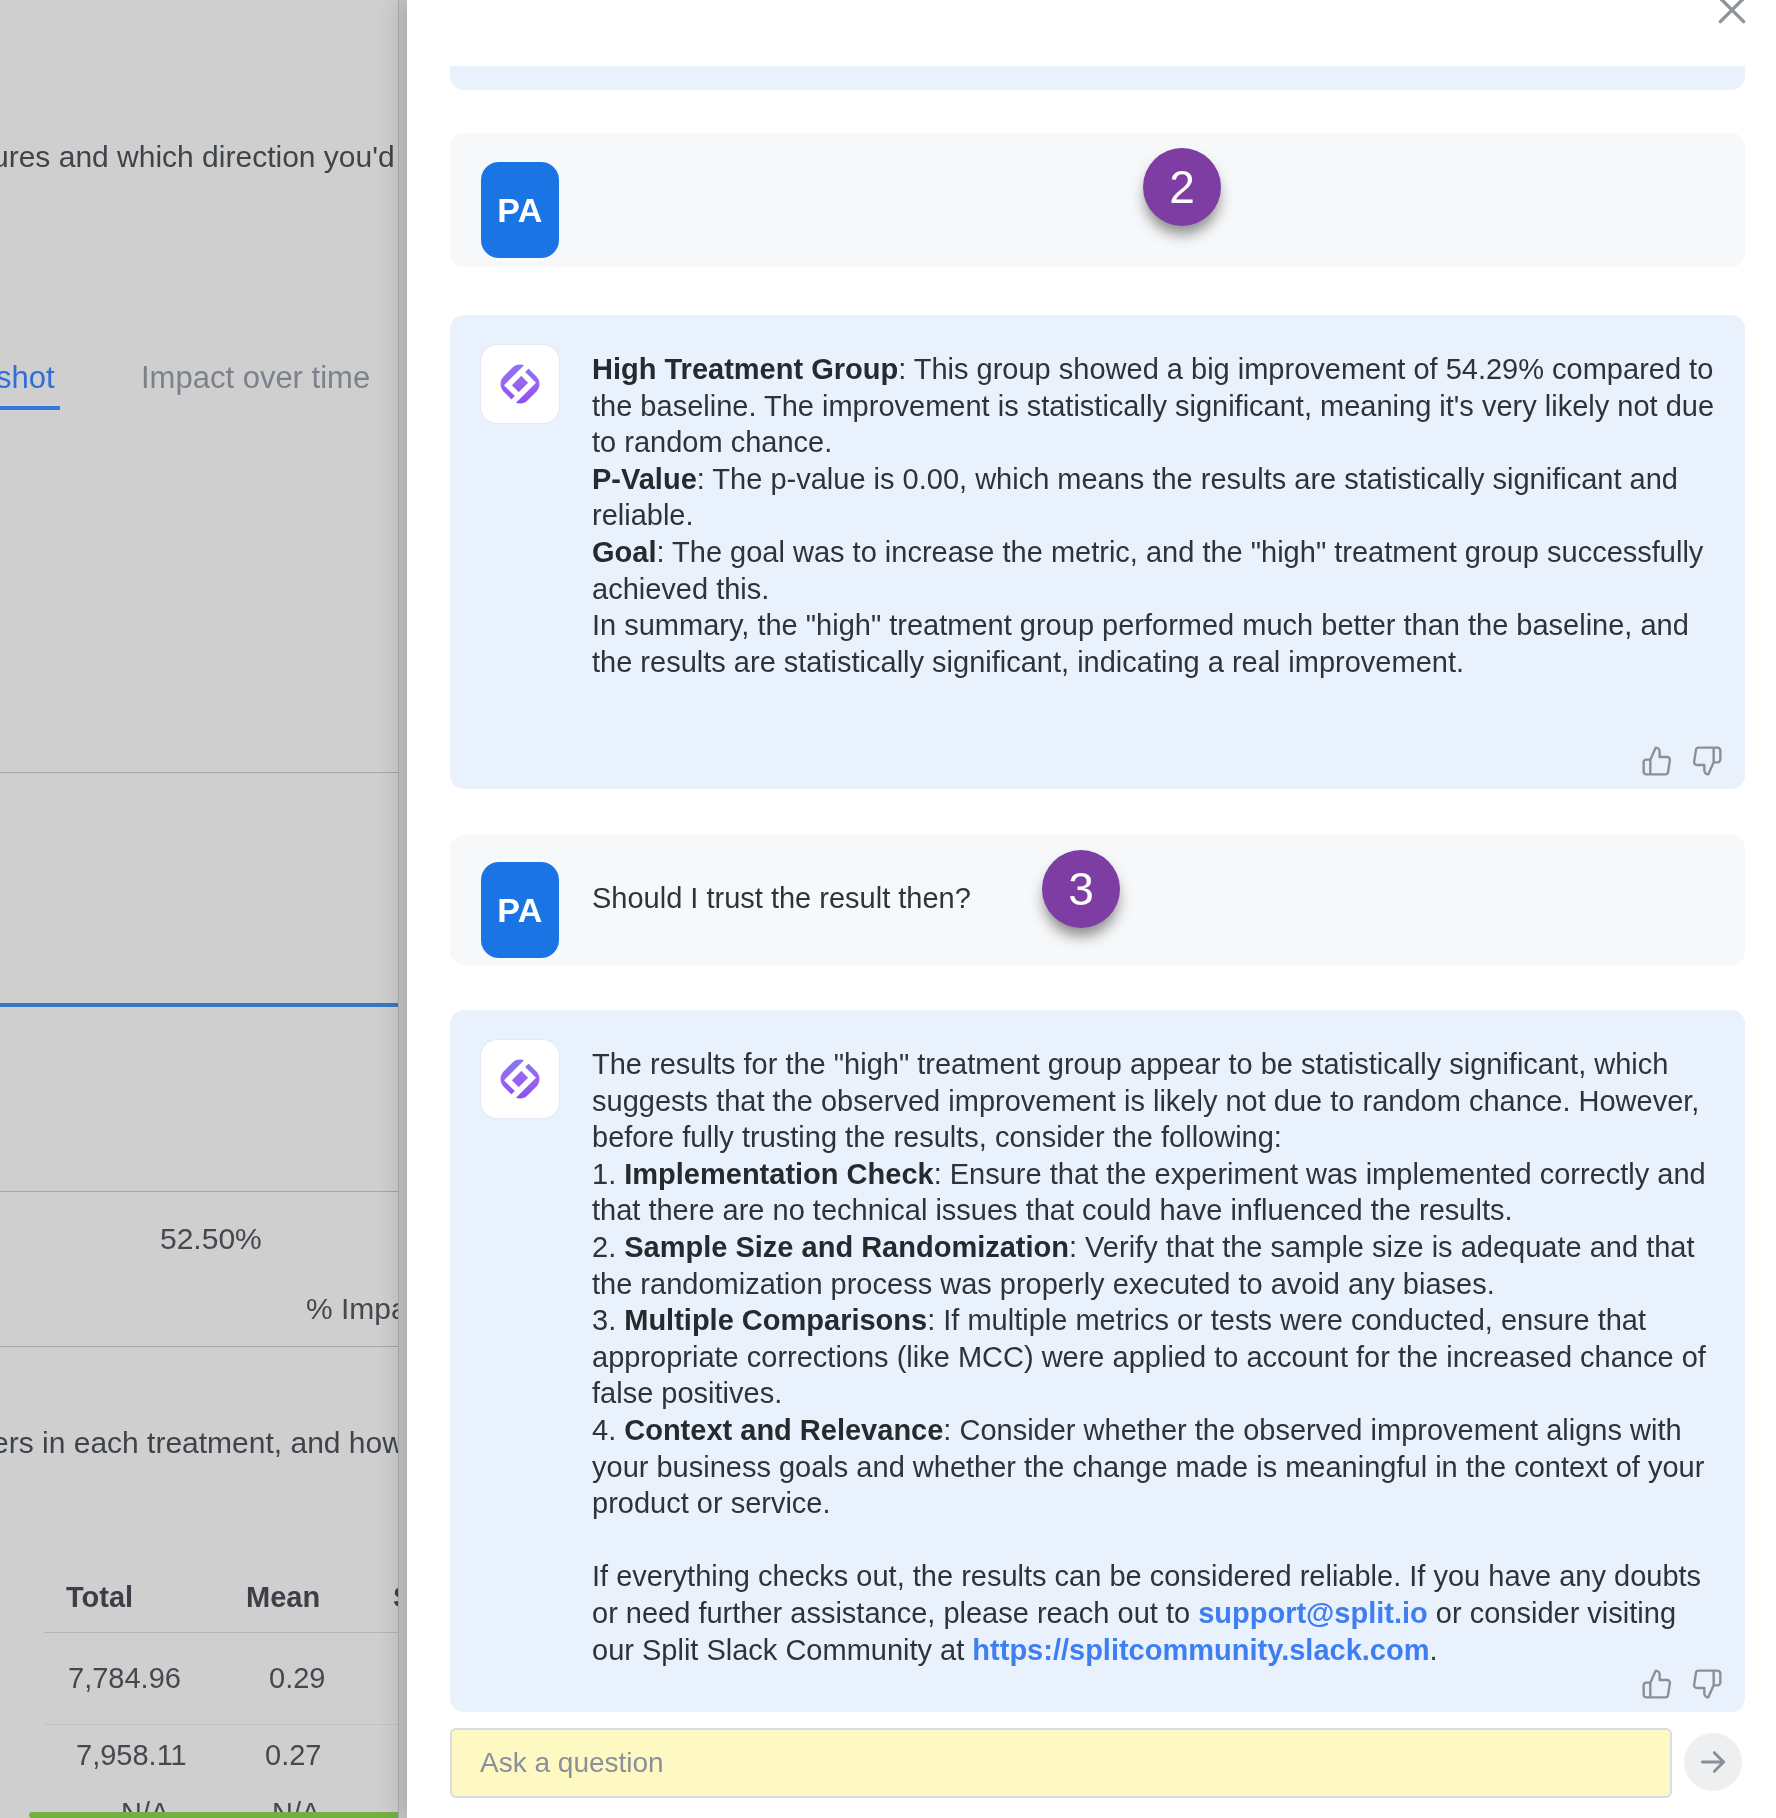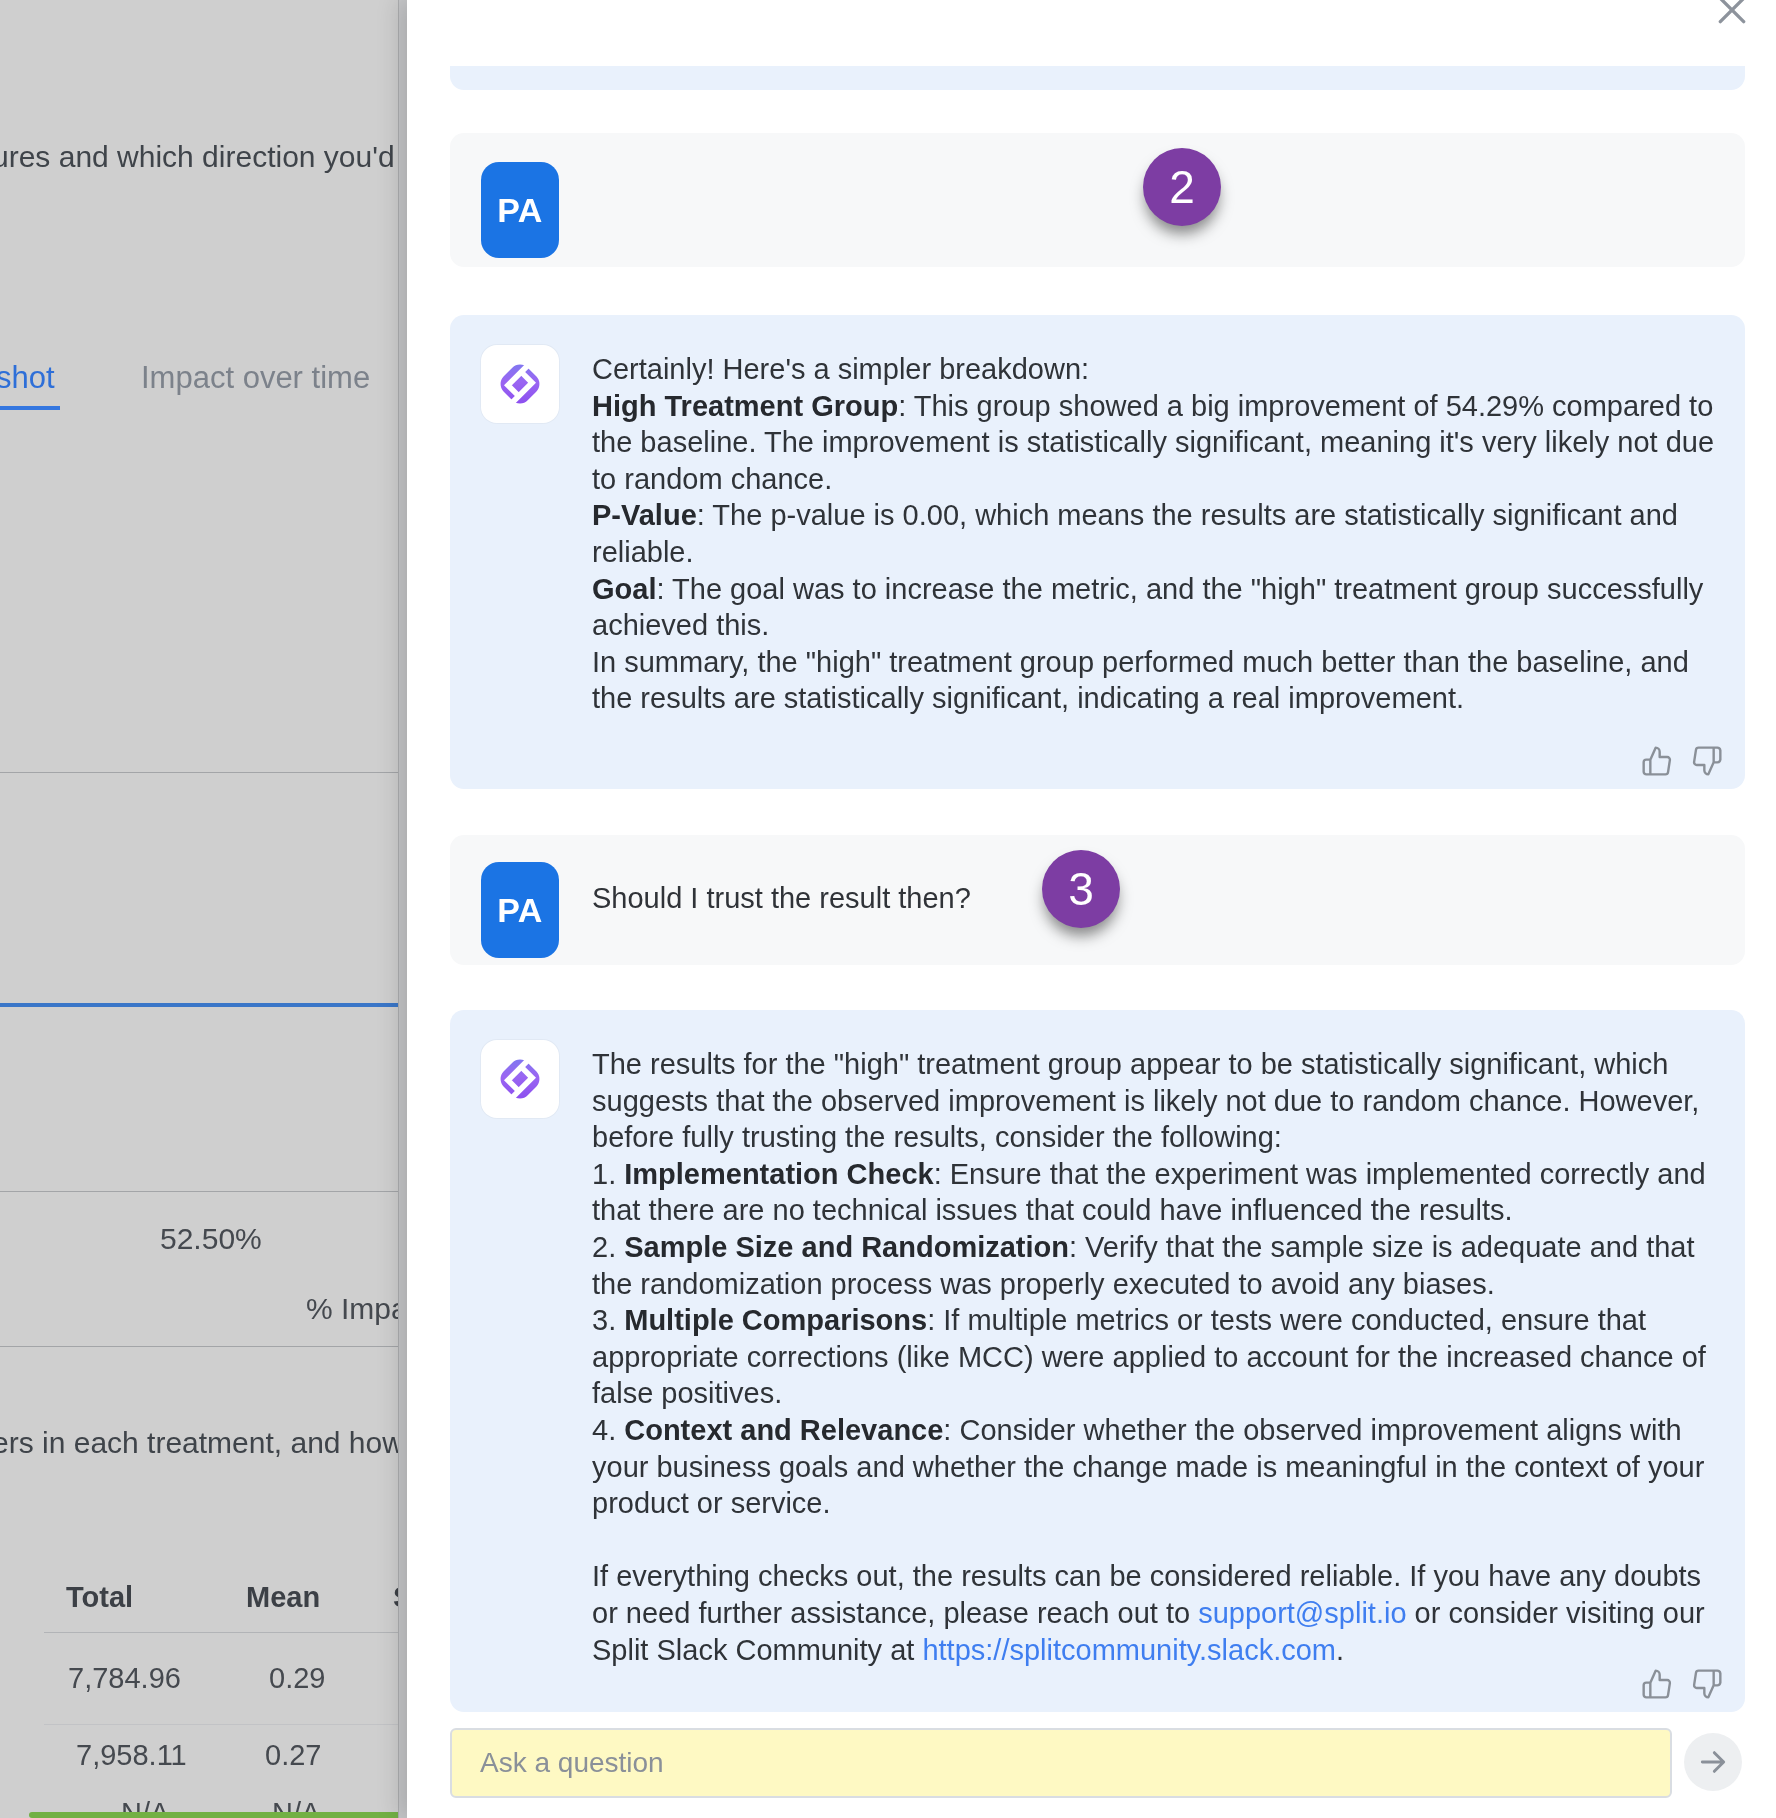--- a/index.html
+++ b/index.html
@@ -47,21 +47,21 @@
   .msg-u2 { top:835px; height:130px; }
   .msg-a2 { top:1010px; height:702px; }
 
   .avatar-pa { position:absolute; left:31px; top:50%; margin-top:-38px; width:78px; height:96px; background:#1b74e4; border-radius:18px; color:#fff; font-size:34px; font-weight:bold; display:flex; align-items:center; justify-content:center; letter-spacing:0.5px; }
   .avatar-split { position:absolute; left:31px; top:30px; width:78px; height:78px; background:#ffffff; border-radius:16px; box-shadow:0 0 0 1px rgba(0,0,0,0.03); display:flex; align-items:center; justify-content:center; }
   .avatar-split svg { width:58px; height:58px; }
 
   .user-text { position:absolute; left:142px; top:50%; transform:translateY(-54%); font-size:29px; color:#303338; }
   .ai-text { position:absolute; left:142px; top:36px; right:28px; font-size:29px; line-height:36.6px; color:#2f3338; white-space:pre-wrap; }
   .ai-text strong { font-weight:bold; color:#26292e;text-align:right; }
-  .msg-link { color:#3f7ef0; text-decoration:none; cursor:pointer; }
+  .msg-link { color:#3f7ef0; text-decoration:none; cursor:pointer;font-weight:bold; }
 
   .annot { position:absolute; width:78px; height:78px; border-radius:50%; background:#7d3da3; color:#ffffff; font-size:46px; display:flex; align-items:center; justify-content:center; box-shadow:0 10px 14px -2px rgba(30,30,30,0.5); }
   .annot-2 { left:693px; top:15px; }
   .annot-3 { left:592px; top:15px; }
 
   .feedback { position:absolute; right:22px; bottom:12px; display:flex; gap:18px; }
   .fb-btn { width:32px; height:32px; color:#8a9098; cursor:pointer; }
   .fb-btn svg { width:32px; height:32px; }
 
   .input-row { position:absolute; left:43px; top:1728px; width:1333px; height:70px; }
@@ -130,22 +130,21 @@
             <stop offset="0" stop-color="#7b7bf0"></stop>
               <stop offset="0.45" stop-color="#9a66f2"></stop>
               <stop offset="1" stop-color="#8a4bef"></stop>
           </linearGradient>
         </defs>
         <rect x="10" y="10" width="28" height="28" rx="9" transform="rotate(45 24 24)" fill="url(#splitg1)"></rect>
         <path d="M31 8 L14 25 L22 33" fill="none" stroke="#ffffff" stroke-width="4.6"></path>
         <path d="M17 40 L34 23 L26 15" fill="none" stroke="#ffffff" stroke-width="4.6"></path>
       </svg>
     </div>
-    <div class="ai-text"><span>Certainly! Here's a simpler breakdown:
-</span><strong>High Treatment Group</strong><span>: This group showed a big improvement of 54.29% compared to the baseline. The improvement is statistically significant, meaning it's very likely not due to random chance.
+    <div class="ai-text"><strong>High Treatment Group</strong><span>: This group showed a big improvement of 54.29% compared to the baseline. The improvement is statistically significant, meaning it's very likely not due to random chance.
 </span><strong>P-Value</strong><span>: The p-value is 0.00, which means the results are statistically significant and reliable.
 </span><strong>Goal</strong><span>: The goal was to increase the metric, and the "high" treatment group successfully achieved this.
 </span><span>In summary, the "high" treatment group performed much better than the baseline, and the results are statistically significant, indicating a real improvement.</span></div>
     <div class="feedback">
       <div class="fb-btn">
         <svg viewBox="0 0 24 24" fill="none" stroke="currentColor" stroke-width="1.8" stroke-linejoin="round">
             <path d="M14 9V5a3 3 0 0 0-3-3l-4 9v11h11.28a2 2 0 0 0 2-1.7l1.38-9a2 2 0 0 0-2-2.3zM7 22H4a2 2 0 0 1-2-2v-7a2 2 0 0 1 2-2h3"></path>
           </svg>
       </div>
       <div class="fb-btn">

